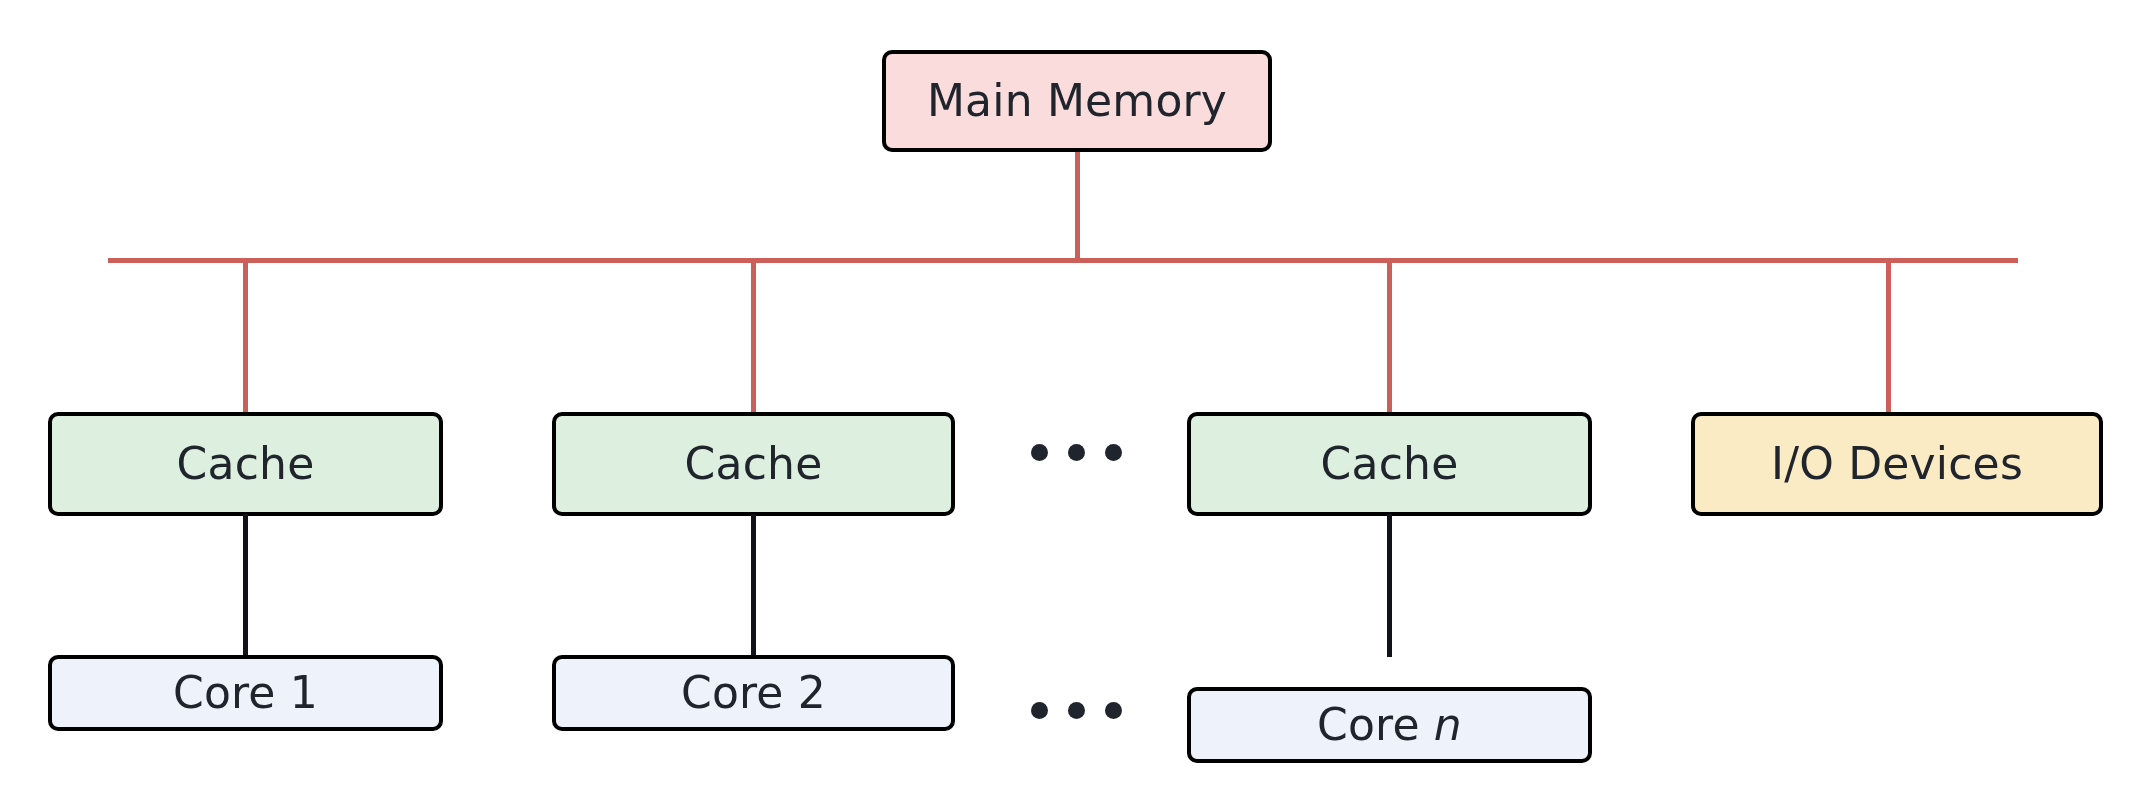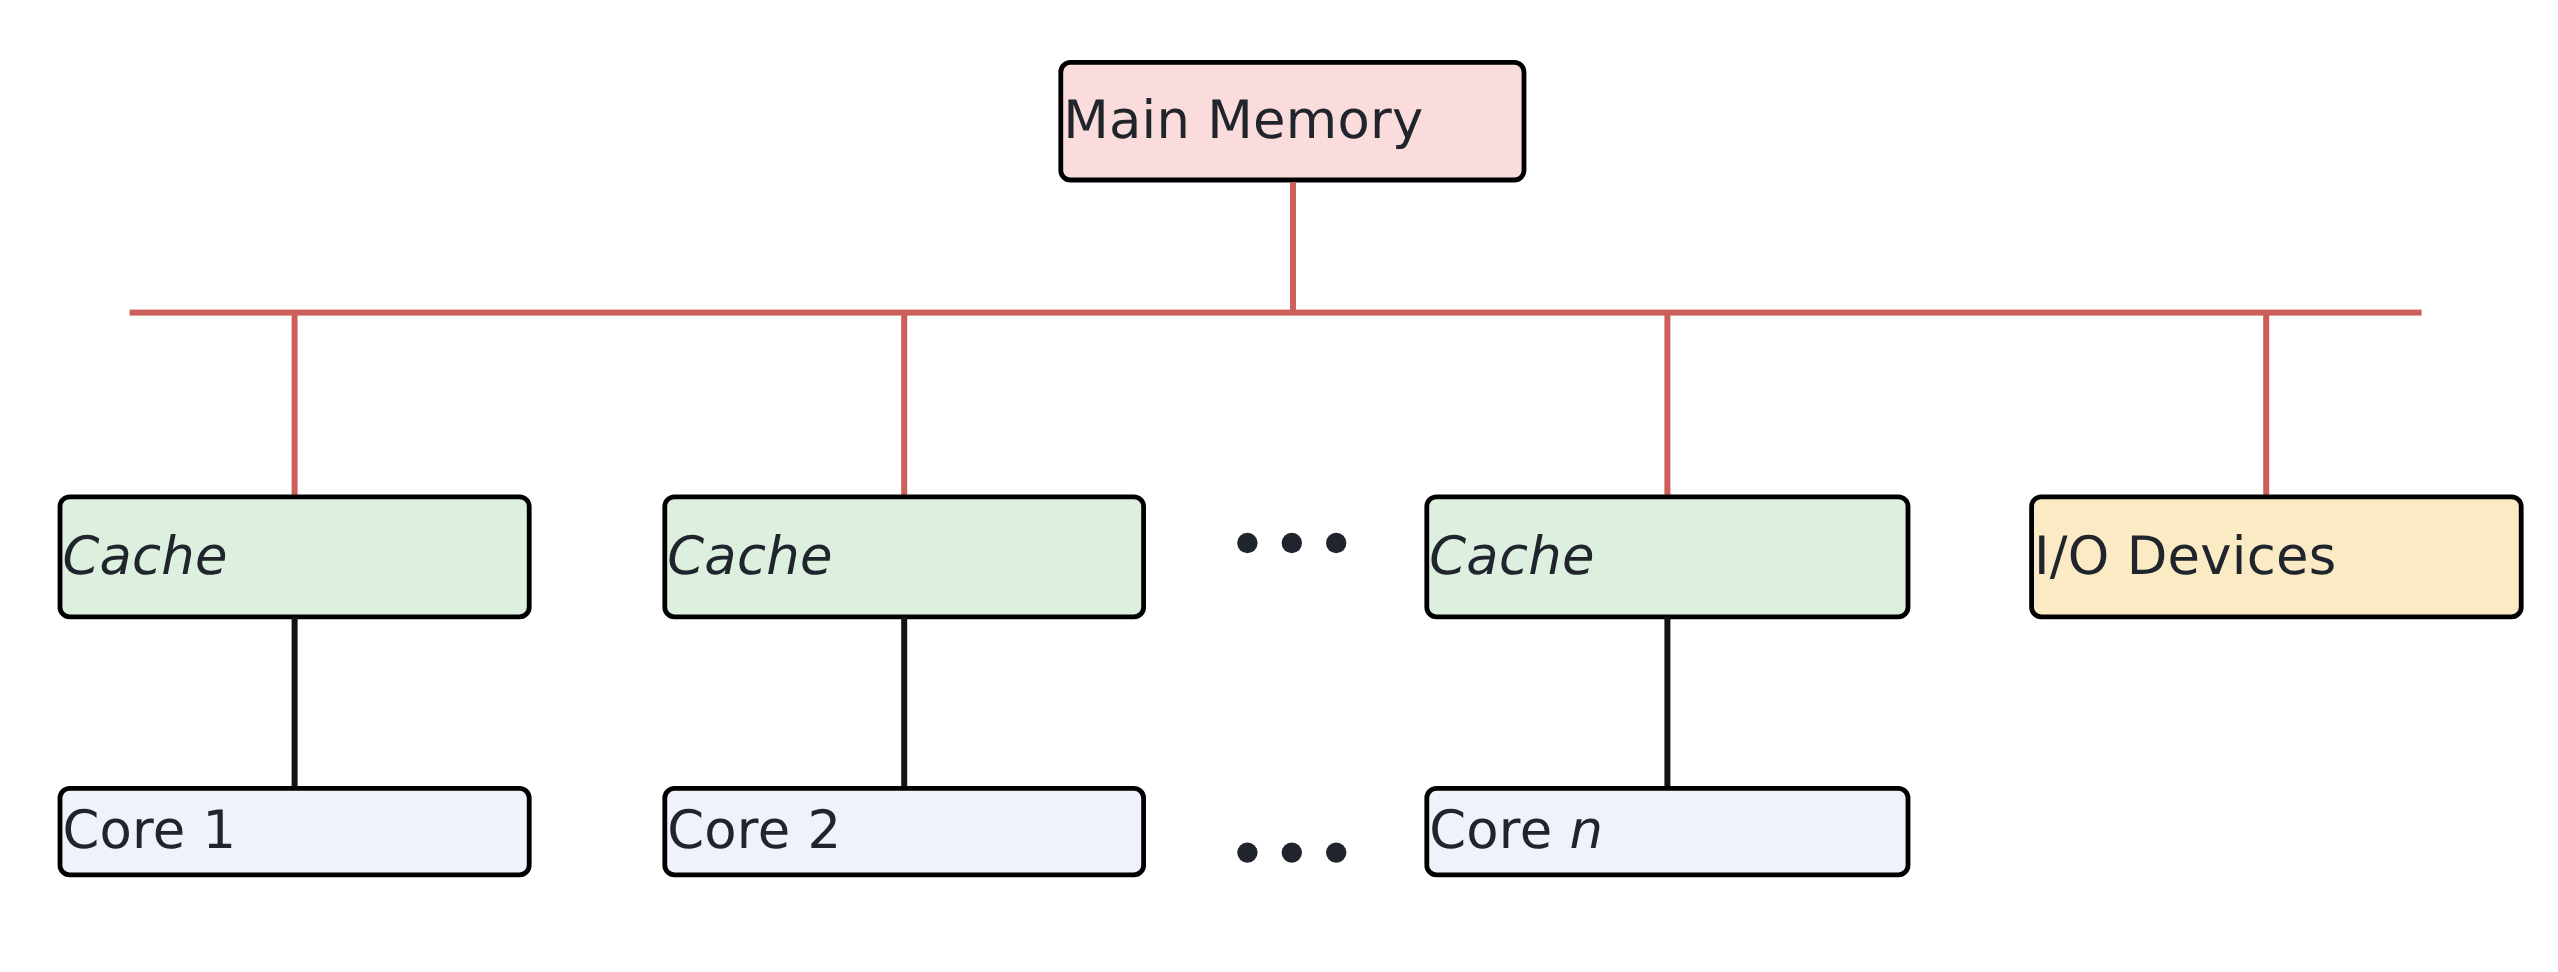--- a/index.html
+++ b/index.html
@@ -18,20 +18,21 @@
     background: #ffffff;
     overflow: hidden;
   }
   .node {
     position: absolute;
     box-sizing: border-box;
     border: 4px solid #000000;
     border-radius: 10px;
     display: flex;
     align-items: center;
+    justify-content: center;
     color: #20242c;
     font-size: 44px;
     font-family: "DejaVu Sans", sans-serif;
     letter-spacing: 0.2px;
     line-height: 1;
     white-space: nowrap;
   }
   .node-label { pointer-events: none; }
   .node .italic-var { font-style: italic; }
 
@@ -39,41 +40,40 @@
     left: 882px;
     top: 50px;
     width: 390px;
     height: 102px;
     background: #fadcdc;
   }
   .cache-node {
     top: 412px;
     height: 104px;
     background: #ddefde;
-    font-style: italic;
   }
   #cache-1 { left: 48px;   width: 395px; }
   #cache-2 { left: 552px;  width: 403px; }
   #cache-3 { left: 1187px; width: 405px; }
 
   #io-devices {
     left: 1691px;
     top: 412px;
     width: 412px;
     height: 104px;
     background: #fbebc4;
   }
   .core-node {
     top: 655px;
     height: 76px;
     background: #eef2fb;
   }
   #core-1 { left: 48px;   width: 395px; }
   #core-2 { left: 552px;  width: 403px; }
-  #core-3 { left: 1187px; width: 405px; }
+  #core-3 { left: 1187px; width: 405px; margin-top: 32px; }
 
   
   #system-bus-line {
     position: absolute;
     left: 108px;
     top: 258px;
     width: 1910px;
     height: 5px;
     background: #cc5f59;
   }

